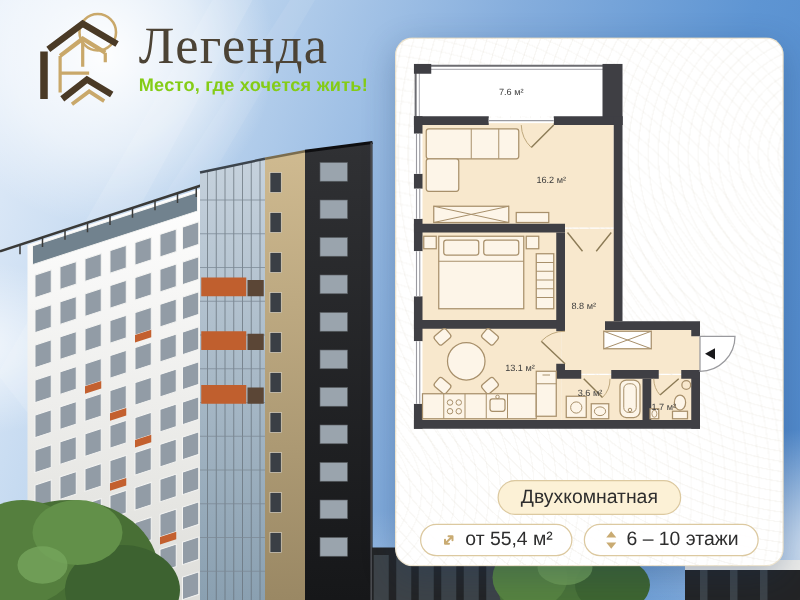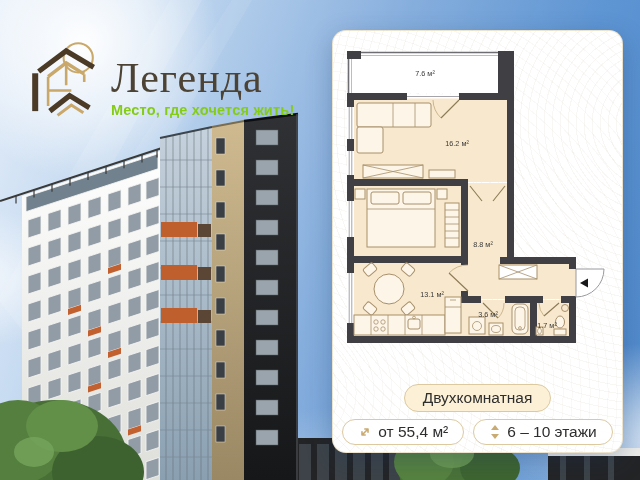--- a/index.html
+++ b/index.html
@@ -8,33 +8,33 @@
   
   .sky{position:absolute;inset:0;
     background:
       radial-gradient(circle 190px at 13% 9%, rgba(255,255,255,0.97) 0%, rgba(255,255,255,0.55) 40%, rgba(255,255,255,0) 72%),
       radial-gradient(ellipse 170px 100px at -4% 58%, rgba(255,255,255,0.75), rgba(255,255,255,0) 70%),
       radial-gradient(ellipse 260px 140px at 106% 92%, rgba(255,255,255,0.85), rgba(255,255,255,0) 72%),
       radial-gradient(ellipse 320px 150px at 55% 108%, rgba(255,255,255,0.45), rgba(255,255,255,0) 75%),
       linear-gradient(108deg,#e3edf9 0%,#bcd4ee 24%,#86aedd 52%,#5e95d3 76%,#4f88cb 100%);}
   svg.building{position:absolute;inset:0;display:block;}
   
-  .logo{position:absolute;left:20px;top:32px;display:flex;align-items:flex-end;}
+  .logo{position:absolute;left:20px;top:0;display:flex;align-items:center;}
   .logo-text{margin-left:9px;margin-top:6px;}
   .logo-title{font-family:"Liberation Serif",serif;font-size:42px;line-height:1;
               color:#4c4335;letter-spacing:1px;}
   .logo-tagline{font-size:14.5px;color:#84cc16;margin-top:3px;letter-spacing:.2px;font-weight:bold;}
   
-  .card{position:absolute;left:332px;top:30px;width:289px;height:421px;border-radius:14px;
+  .card{position:absolute;left:316px;top:30px;width:289px;height:421px;border-radius:14px;
     background:
       repeating-radial-gradient(circle at 112% 22%, rgba(188,176,150,0.10) 0 1px, rgba(0,0,0,0) 1px 8px),
       repeating-radial-gradient(circle at -14% 86%, rgba(188,176,150,0.08) 0 1px, rgba(0,0,0,0) 1px 9px),
       #ffffff;
     border:1px solid rgba(222,206,170,.55);
-    box-shadow:0 8px 26px rgba(25,55,95,.28);}
+    box-shadow:0 8px 26px rgba(25,55,95,.28);padding-left:20px;}
   .plan{position:absolute;left:14px;top:20px;}
   .plan text{font-family:"Liberation Sans",sans-serif;font-size:7.3px;fill:#3b3b3b;}
   
   .badges{position:absolute;left:0;right:0;top:353px;display:flex;flex-direction:column;
           align-items:center;gap:7px;}
   .badge-row{display:flex;gap:9px;}
   .badge{display:flex;align-items:center;gap:6px;padding:3px 15px;border:1.5px solid #dcc9a0;
          border-radius:20px;font-size:15.5px;color:#2e2e2e;white-space:nowrap;}
   .badge-type{background:#fcf1d6;padding:4px 18px;}
   .badge-outline{background:rgba(255,255,255,0.88);}

